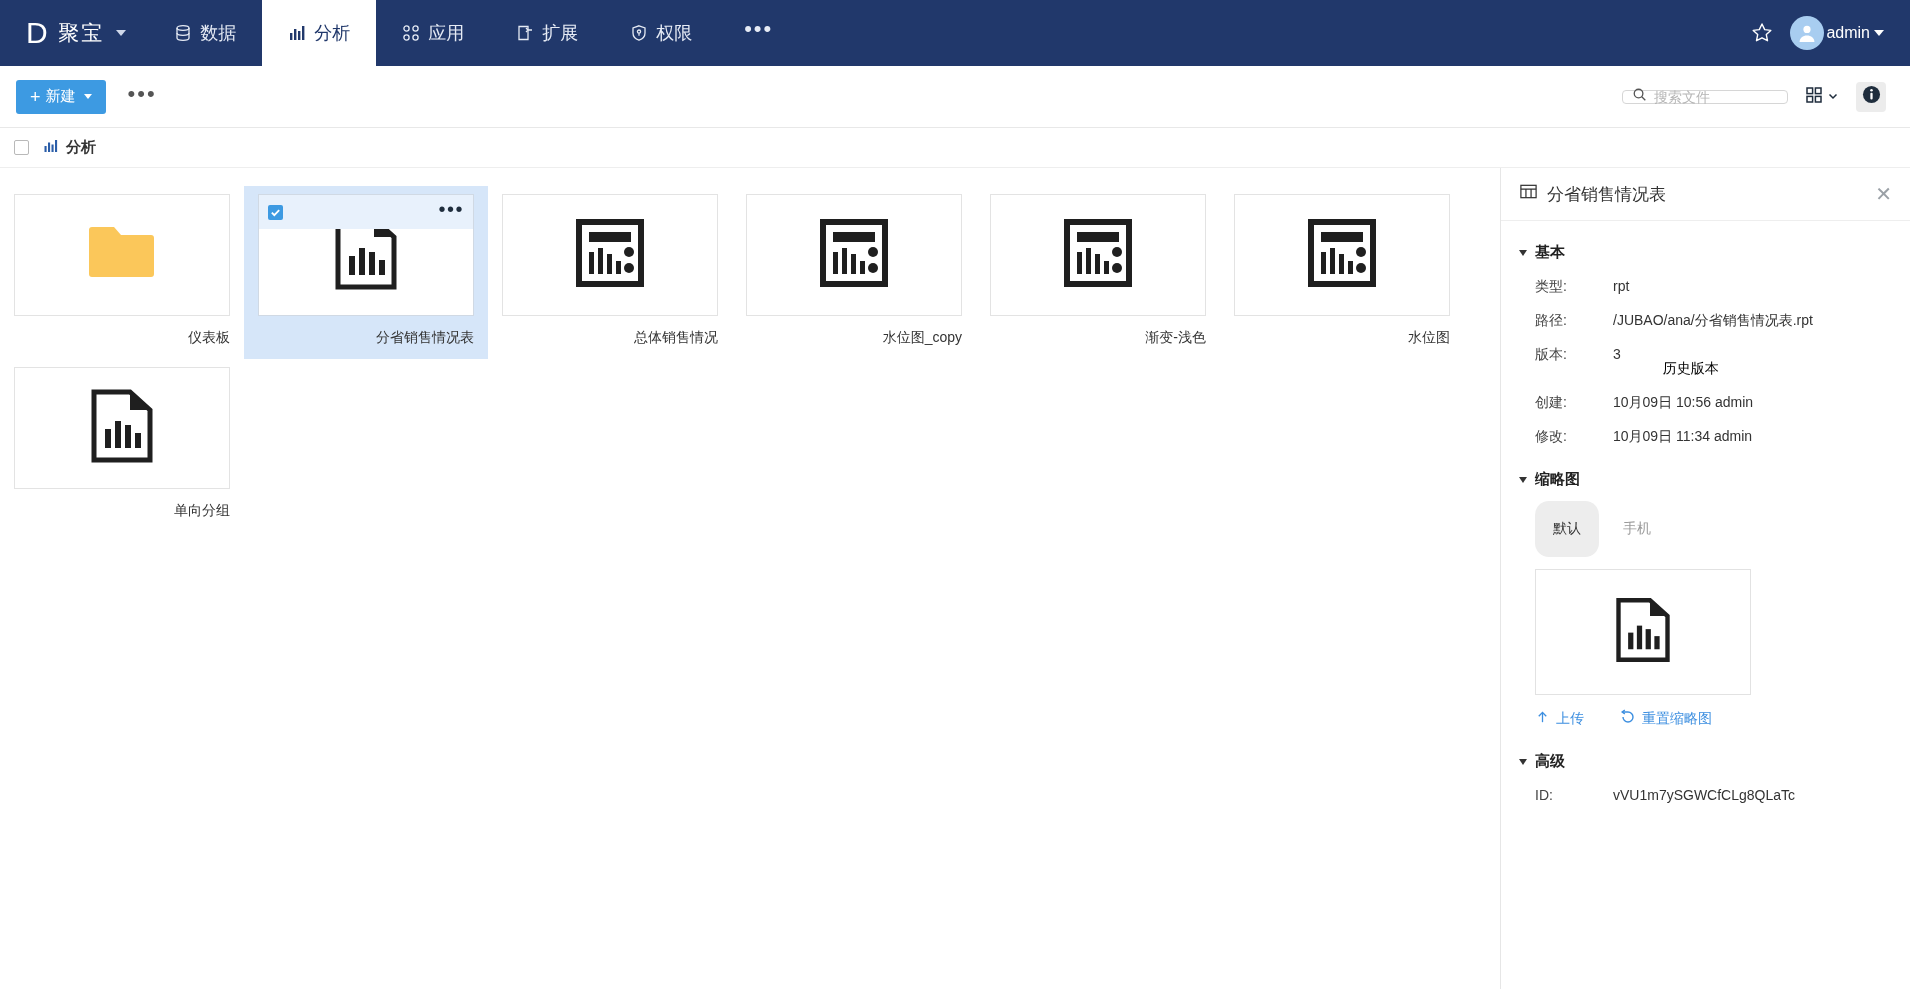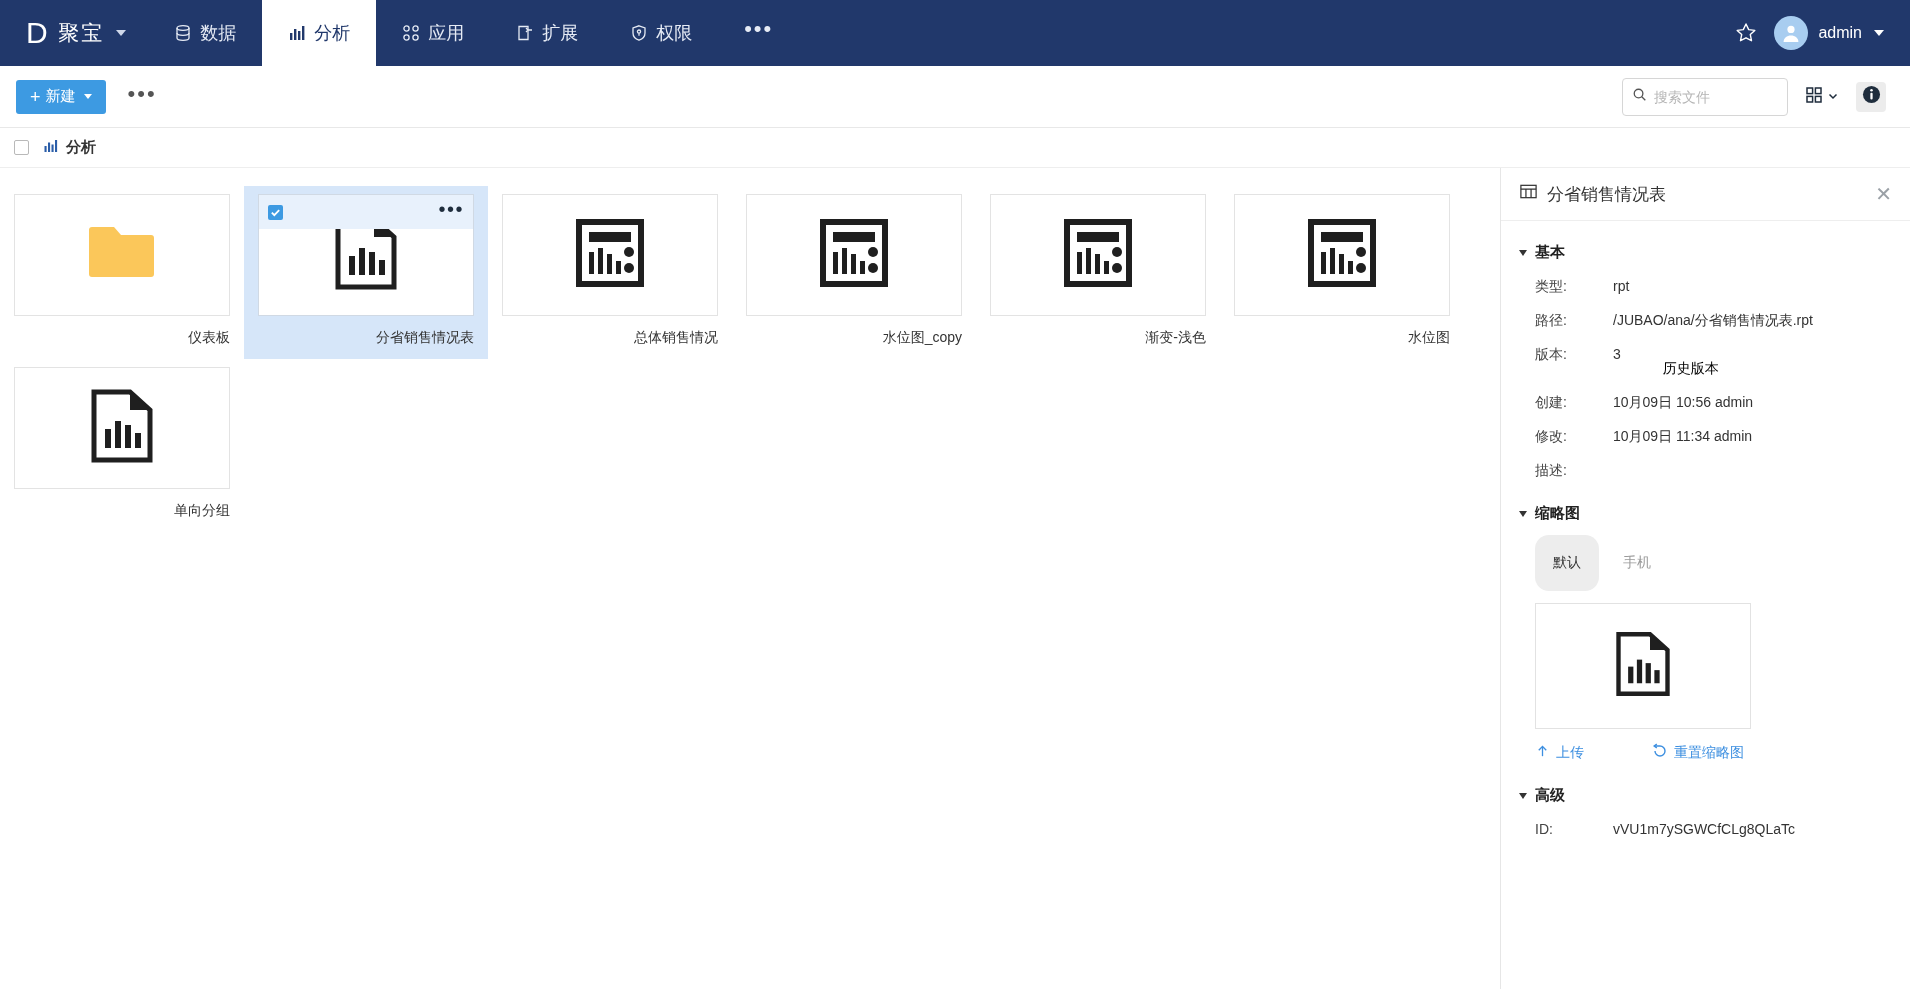--- a/index.html
+++ b/index.html
@@ -60,21 +60,21 @@
     display: flex; align-items: center; gap: 16px;
     padding-right: 26px;
   }
   .star-btn { cursor: pointer; display: flex; align-items: center; }
   .avatar {
     width: 34px; height: 34px; border-radius: 50%;
     background: #a8cdf0;
     display: flex; align-items: center; justify-content: center;
   }
   .user-block {
-    display: flex; align-items: center; gap: 10px;
+    display: flex; align-items: center; gap: 2px;
     color: #ffffff; font-size: 16px; cursor: pointer;
   }
 
   
   .toolbar {
     height: 62px;
     display: flex; align-items: center;
     padding: 0 24px 0 16px;
     border-bottom: 1px solid #e8e8e8;
     background: #fff;
@@ -101,21 +101,21 @@
   }
   .toolbar-more {
     color: #555; font-size: 22px; letter-spacing: 2px;
     margin-left: 22px; cursor: pointer;
     line-height: 8px; padding-bottom: 6px;
   }
   .toolbar-right {
     margin-left: auto; display: flex; align-items: center; gap: 14px;
   }
   .searchbox {
-    width: 166px; height: 38px;
+    width: 166px; height: 14px;
     border: 1px solid #d6d6d6; border-radius: 4px;
     display: flex; align-items: center; gap: 7px;
     padding: 0 9px;
     background: #fff;
   }
   .searchbox input {
     border: none; outline: none; flex: 1;
     font-size: 14px; color: #333;
     font-family: inherit;
     background: transparent;
@@ -252,21 +252,21 @@
     color: #9a9a9a; cursor: pointer;
   }
   .thumb-tab.active { background: #ededed; color: #333; }
   .thumb-preview {
     width: 216px; height: 126px;
     margin-left: 34px;
     border: 1px solid #e2e2e2;
     display: flex; align-items: center; justify-content: center;
   }
   .thumb-actions {
-    display: flex; gap: 68px;
+    display: flex; gap: 36px;
     padding: 14px 0 6px 34px;
   }
   .thumb-action {
     display: flex; align-items: center; gap: 6px;
     color: #3d8fe0; font-size: 14px; cursor: pointer;
   }
 </style>
 </head>
 <body>
 
@@ -592,24 +592,20 @@
       <div class="kv">
         <span class="k">创建:</span>
         <span class="v">10月09日 10:56 admin</span>
       </div>
 
       <div class="kv">
         <span class="k">修改:</span>
         <span class="v">10月09日 11:34 admin</span>
       </div>
 
-      <div class="kv">
-        <span class="k">描述:</span>
-        <span class="v"></span>
-      </div>
 
       <div class="sec-head" style="padding-top:16px">
         <span class="chev"></span>
         <span>缩略图</span>
       </div>
 
       <div class="thumb-tabs">
         <span class="thumb-tab active">默认</span>
         <span class="thumb-tab">手机</span>
       </div>

